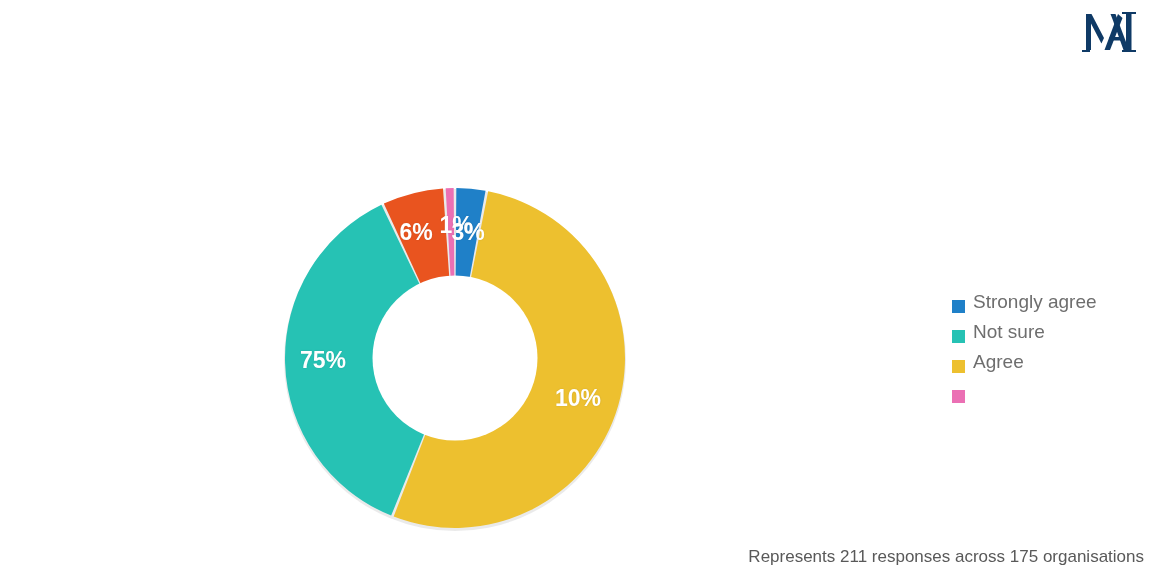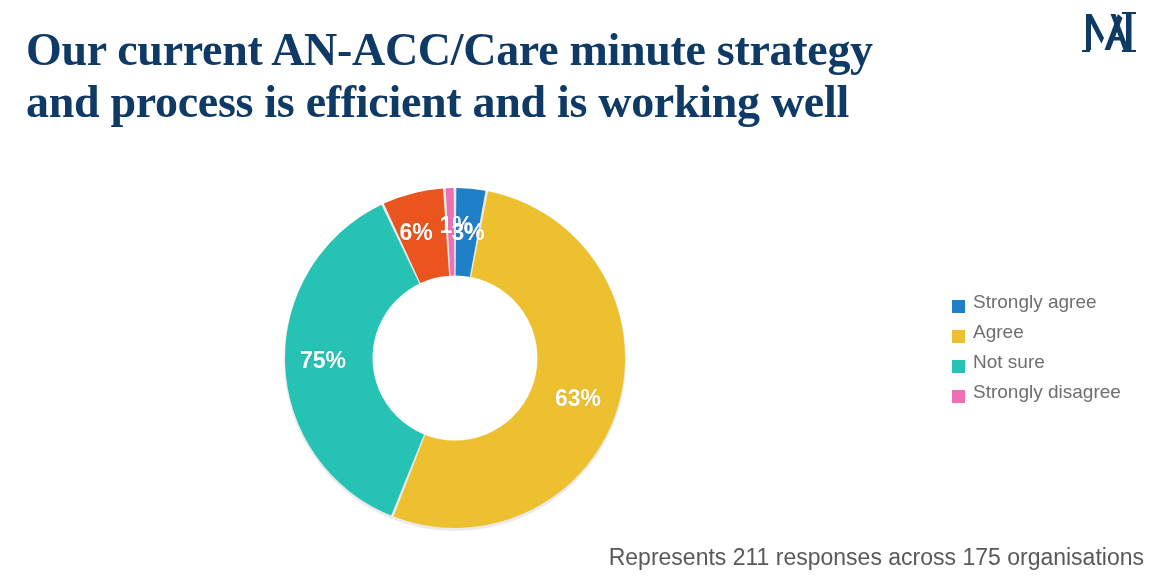--- a/index.html
+++ b/index.html
@@ -93,33 +93,31 @@
     color: #6E6E6E;
     white-space: nowrap;
   }
 
   
   #footer {
     position: absolute;
     right: 18px;
     bottom: 8px;
     font-family: "Liberation Sans", sans-serif;
-    font-size: 23px;
+    font-size: 17px;
     line-height: 22px;
     color: #595959;
     white-space: nowrap;
   }
 </style>
 </head>
 <body>
 
 <div id="slide">
 
-  <div id="title">Our current AN-ACC/Care minute strategy
-and process is efficient and is working well</div>
 
   <div id="logo">
     <svg viewBox="0 0 62 46" width="62" height="46" aria-hidden="true">
       <g fill="#0F3A66">
 
         <path d="M6 42 L6 6 L11.5 6 L24 30 L21.4 35.6 L11 15.5 L11 42 Z"></path>
         <path d="M2 42 L10 42 L10 44 L2 44 Z"></path>
 
         <path d="M30.5 6 L35.5 6 L49 42 L43.5 42 L33 12.5 Z"></path>
         <path d="M24.5 42 L38 6 L42.5 10 L30 42 Z"></path>
@@ -149,37 +147,36 @@
     </svg>
 
     <div class="slice-label" style="left:175px; top:41px;">1%</div>
 
     <div class="slice-label" style="left:135px; top:48px;">6%</div>
 
     <div class="slice-label" style="left:187px; top:48px;">3%</div>
 
     <div class="slice-label" style="left:42px; top:176px;">75%</div>
 
-    <div class="slice-label" style="left:297px; top:214px;">63%</div>
+    <div class="slice-label" style="left:297px; top:214px;">10%</div>
   </div>
 
   <div id="legend">
     <div class="legend-row">
       <span class="legend-swatch" style="background: rgb(31, 128, 200);"></span>
       <span class="legend-label">Strongly agree</span>
     </div>
     <div class="legend-row">
+      <span class="legend-swatch" style="background: rgb(38, 194, 180);"></span>
+      <span class="legend-label">Not sure</span>
+    </div>
+    <div class="legend-row">
       <span class="legend-swatch" style="background: rgb(237, 192, 47);"></span>
       <span class="legend-label">Agree</span>
     </div>
     <div class="legend-row">
-      <span class="legend-swatch" style="background: rgb(38, 194, 180);"></span>
-      <span class="legend-label">Not sure</span>
-    </div>
-    <div class="legend-row">
       <span class="legend-swatch" style="background: rgb(235, 112, 180);"></span>
-      <span class="legend-label">Strongly disagree</span>
     </div>
   </div>
 
   <div id="footer">Represents 211 responses across 175 organisations</div>
 
 </div>
 
 </body></html>

